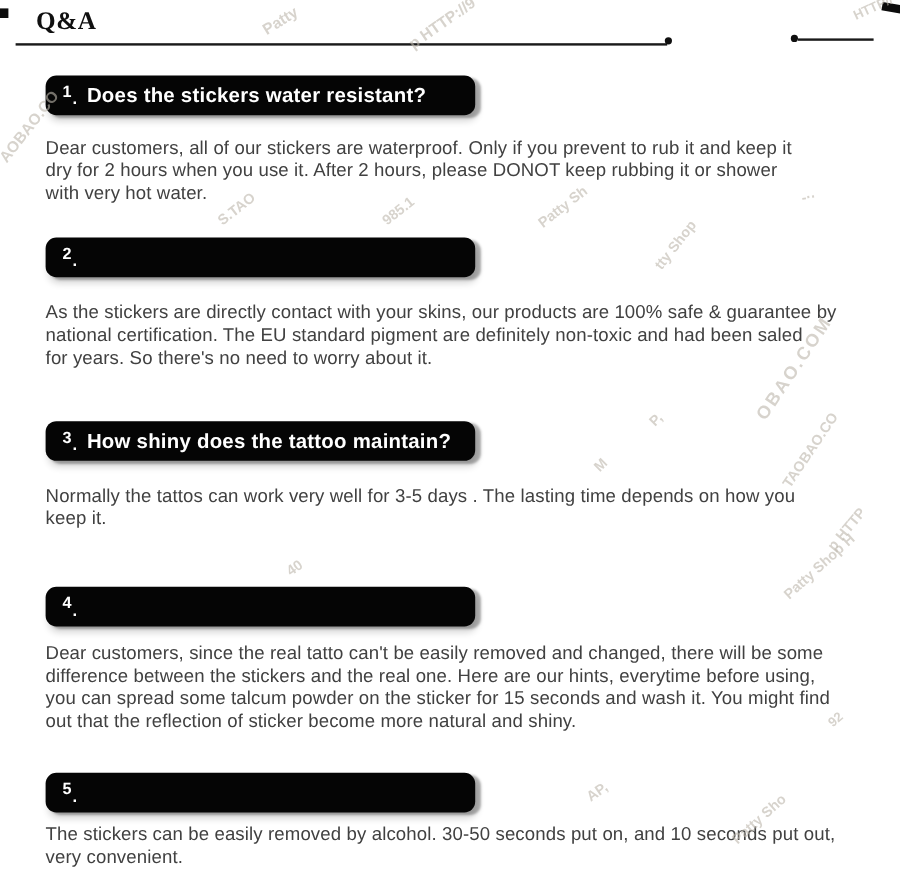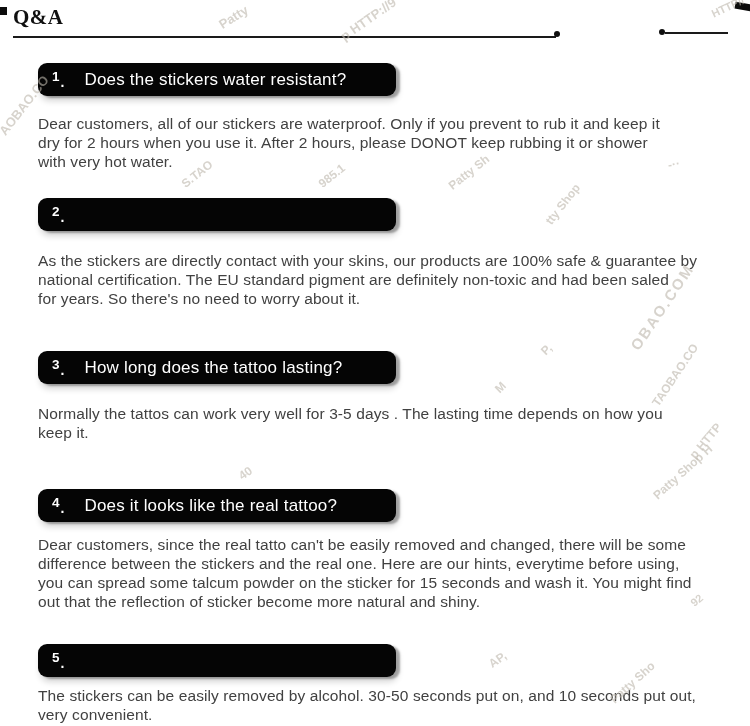--- a/index.html
+++ b/index.html
@@ -2,21 +2,21 @@
 <html><head>
 <meta charset="utf-8">
 <style>
   html,body{margin:0;padding:0;background:#fff;}
   .page{
     position:relative;width:750px;height:726px;background:#ffffff;
     overflow:hidden;font-family:"Liberation Sans",sans-serif;
   }
   
   .qa-title{
-    position:absolute;left:13px;top:5px;
+    position:absolute;left:30px;top:5px;
     font-family:"Liberation Serif",serif;font-weight:bold;
     font-size:21px;letter-spacing:.5px;color:#101010;z-index:2;
   }
   .rule{position:absolute;height:1.5px;background:#1a1a1a;z-index:2;}
   .rule-a{left:13px;top:36px;width:543px;}
   .rule-b{left:665px;top:32px;width:63px;}
   .dot{position:absolute;width:6px;height:6px;border-radius:50%;background:#101010;z-index:2;}
   .dot-a{left:554px;top:31px;}
   .dot-b{left:659px;top:29px;}
   .corner-mark{position:absolute;background:#0c0c0c;z-index:2;}
@@ -27,21 +27,21 @@
     position:absolute;left:38px;width:358px;height:33px;
     background:#050505;border-radius:9px;color:#ffffff;
     display:flex;align-items:center;padding-left:14px;box-sizing:border-box;
     box-shadow:4px 2px 2px rgba(0,0,0,.30), 2px 5px 6px rgba(0,0,0,.16);
     z-index:2;
   }
   .qbar1{top:63px;}  .qbar2{top:198px;} .qbar3{top:351px;}
   .qbar4{top:489px;} .qbar5{top:644px;}
   .qnum{font-size:13.5px;font-weight:bold;position:relative;top:-3px;}
   .qdot{font-size:14px;font-weight:bold;position:relative;top:2px;margin:0 8px 0 1px;}
-  .qtext{font-size:17px;font-weight:normal;letter-spacing:.2px;white-space:nowrap;margin-left:12px;}
+  .qtext{font-size:17px;font-weight:bold;letter-spacing:.2px;white-space:nowrap;}
   
   .answer{
     position:absolute;left:38px;width:714px;color:#414141;
     font-size:15.5px;line-height:19px;letter-spacing:.1px;
     white-space:pre-line;z-index:2;
   }
   .ans1{top:114px;} .ans2{top:251px;} .ans3{top:404px;}
   .ans4{top:535px;} .ans5{top:686px;}
   
   .wm{
@@ -75,29 +75,28 @@
     <span class="qnum">2</span>
     <span class="qdot">.</span>
   </div>
   <div class="answer ans2">As the stickers are directly contact with your skins, our products are 100% safe &amp; guarantee by
 national certification. The EU standard pigment are definitely non-toxic and had been saled
 for years. So there's no need to worry about it.</div>
 
   <div class="qbar qbar3">
     <span class="qnum">3</span>
     <span class="qdot">.</span>
-    <span class="qtext">How long does the tattoo lasting?</span>
+    <span class="qtext">How shiny does the tattoo maintain?</span>
   </div>
   <div class="answer ans3">Normally the tattos can work very well for 3-5 days . The lasting time depends on how you
 keep it.</div>
 
   <div class="qbar qbar4">
     <span class="qnum">4</span>
     <span class="qdot">.</span>
-    <span class="qtext">Does it looks like the real tattoo?</span>
   </div>
   <div class="answer ans4">Dear customers, since the real tatto can't be easily removed and changed, there will be some
 difference between the stickers and the real one. Here are our hints, everytime before using,
 you can spread some talcum powder on the sticker for 15 seconds and wash it. You might find
 out that the reflection of sticker become more natural and shiny.</div>
 
   <div class="qbar qbar5">
     <span class="qnum">5</span>
     <span class="qdot">.</span>
   </div>

